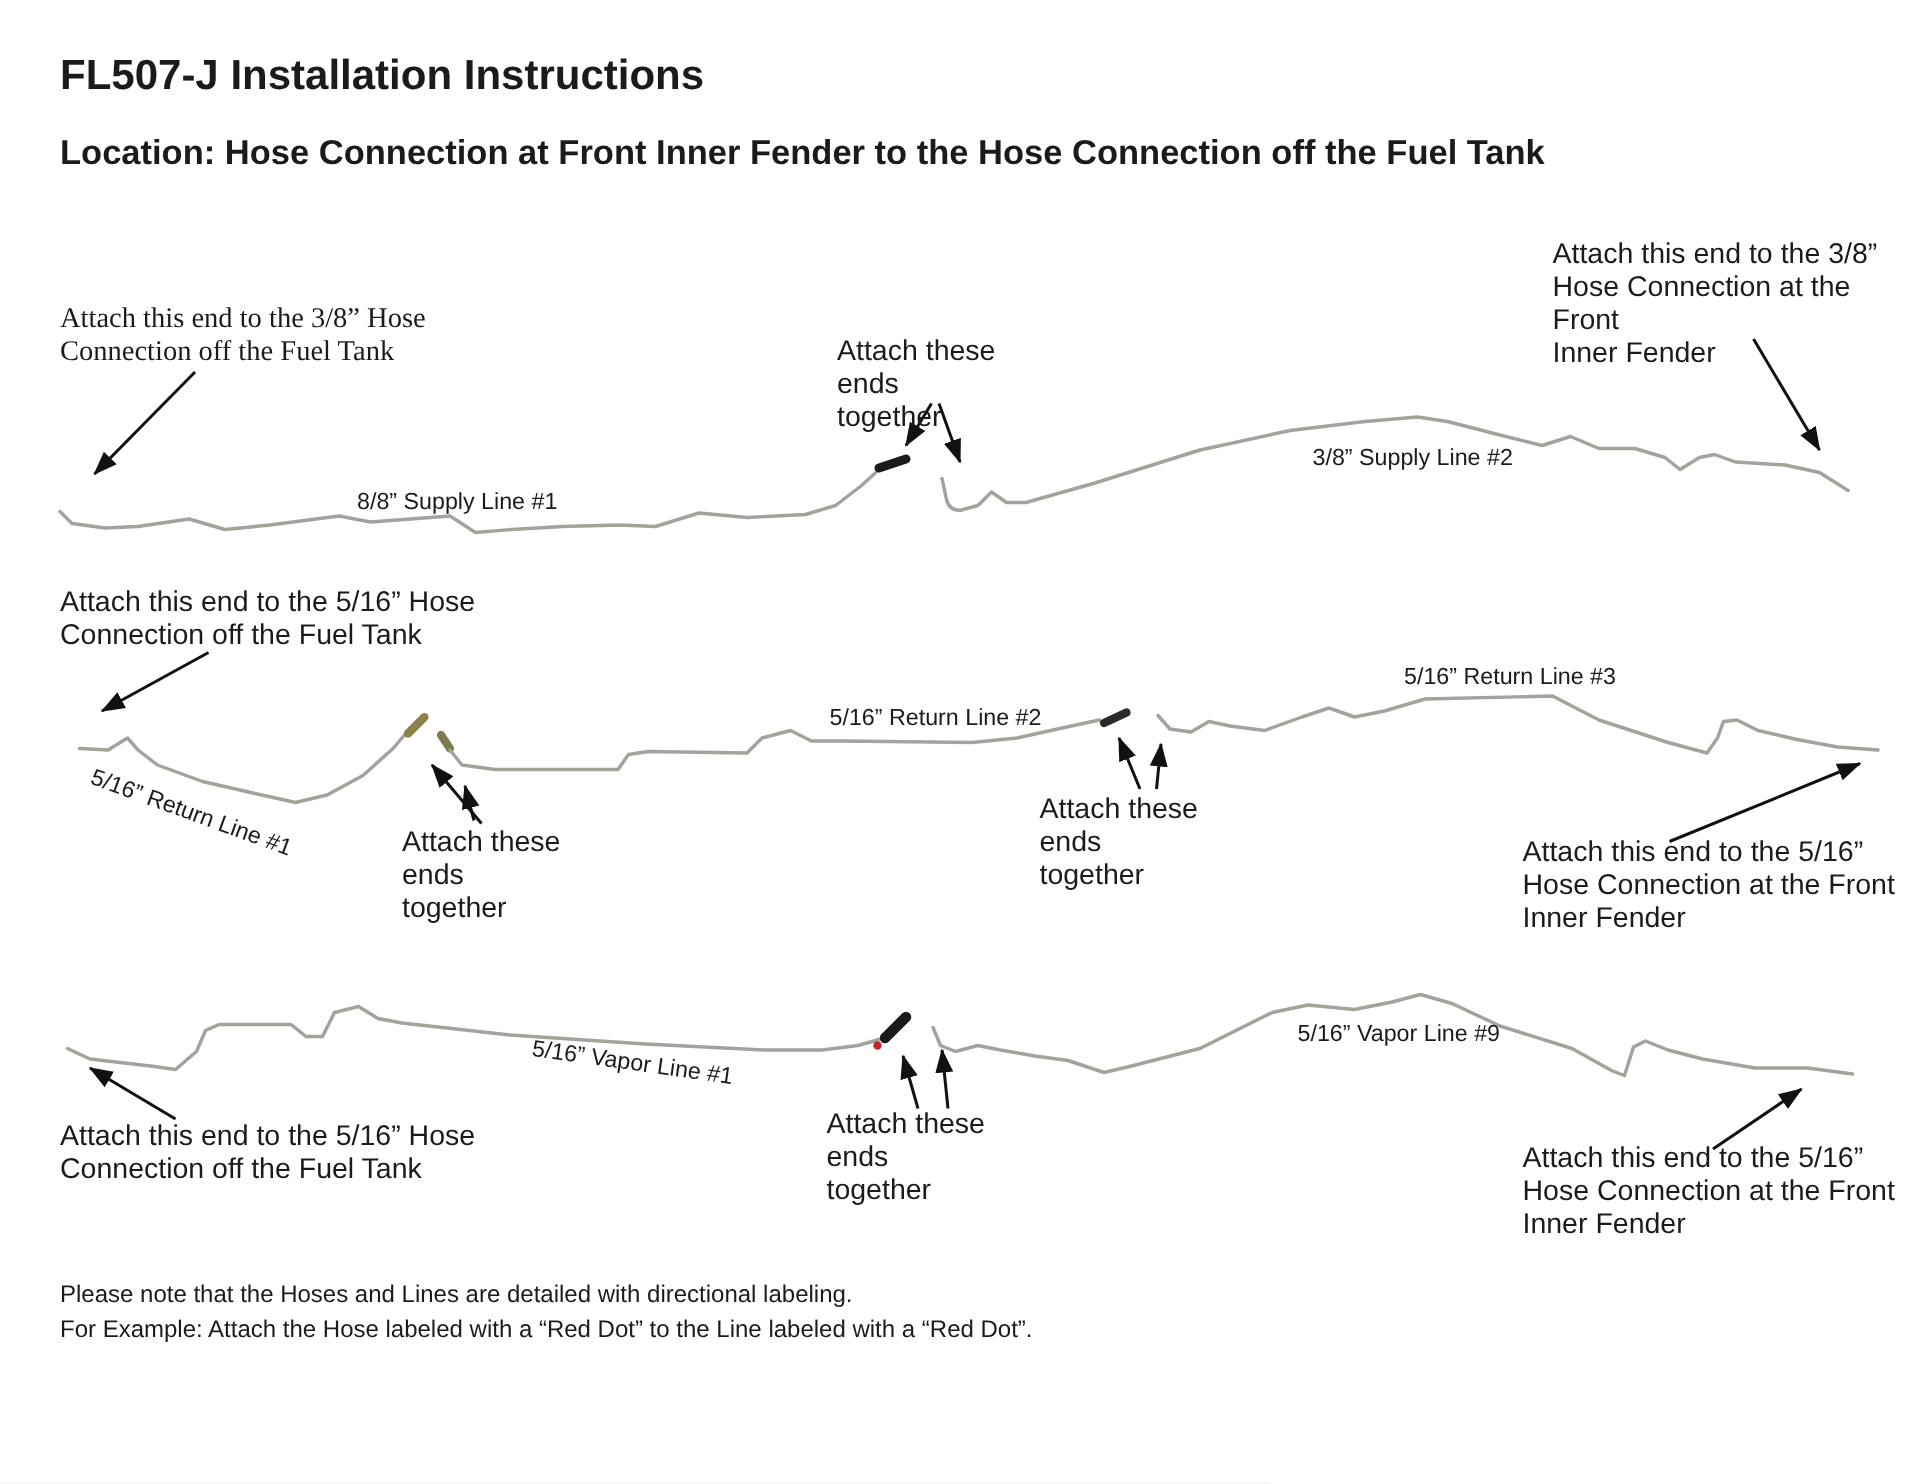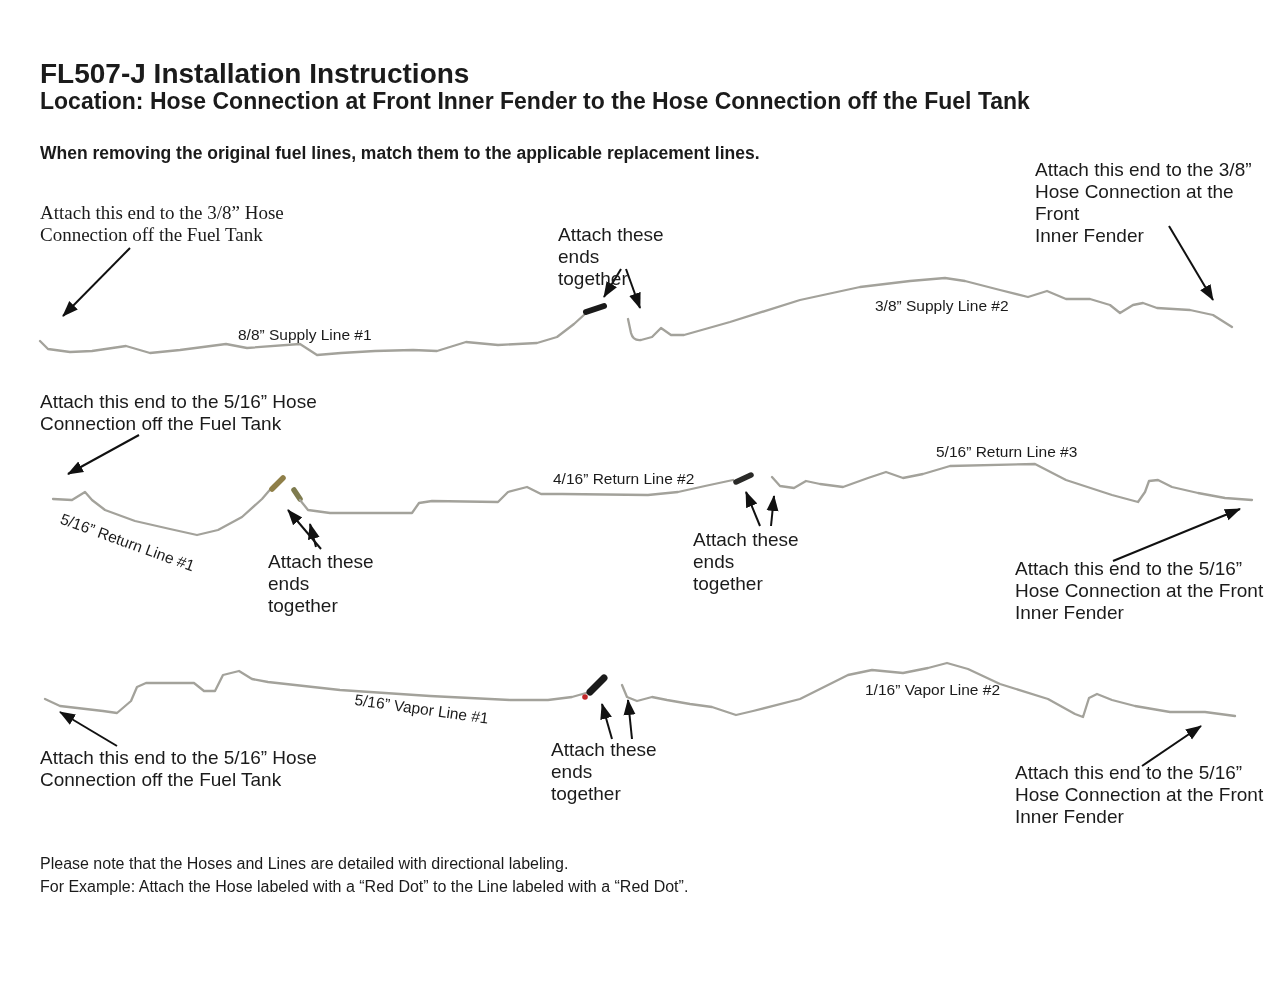--- a/index.html
+++ b/index.html
@@ -86,49 +86,48 @@
       <line x1="760" y1="526" x2="746" y2="492" marker-end="url(#ah)"></line>
       <line x1="771" y1="526" x2="774" y2="496" marker-end="url(#ah)"></line>
       <line x1="1113" y1="561" x2="1240" y2="509" marker-end="url(#ah)"></line>
       <line x1="117" y1="746" x2="60" y2="712" marker-end="url(#ah)"></line>
       <line x1="612" y1="739" x2="602" y2="704" marker-end="url(#ah)"></line>
       <line x1="632" y1="739" x2="628" y2="700" marker-end="url(#ah)"></line>
       <line x1="1142" y1="766" x2="1201" y2="726" marker-end="url(#ah)"></line>
     </g>
   </svg>
 
-  <div class="abs title" style="left:40px; top:34px;margin-top:24px;">FL507-J Installation Instructions</div>
+  <div class="abs title" style="left:40px; top:34px;">FL507-J Installation Instructions</div>
   <div class="abs subhead" style="left:40px; top:88px;">Location: Hose Connection at Front Inner Fender to the Hose Connection off the Fuel Tank</div>
-  <div class="abs subhead" style="left:40px; top:143px; font-size:17.5px;">When removing the original fuel lines, match them to the applicable replacement lines.</div>
 
   <div class="abs note" style="left:40px; top:202px;font-family:Liberation Serif, serif;">Attach this end to the 3/8” Hose
 Connection off the Fuel Tank</div>
   <div class="abs note center" style="left:558px; top:224px; width:141px;">Attach these ends
 together</div>
   <div class="abs note" style="left:1035px; top:159px;">Attach this end to the 3/8”
 Hose Connection at the Front
 Inner Fender</div>
   <div class="abs linelabel" style="left:238px; top:326px;">8/8” Supply Line #1</div>
   <div class="abs linelabel" style="left:875px; top:297px;">3/8” Supply Line #2</div>
 
   <div class="abs note" style="left:40px; top:391px;">Attach this end to the 5/16” Hose
 Connection off the Fuel Tank</div>
   <div class="abs linelabel rot20" style="left:64px; top:510px;">5/16” Return Line #1</div>
   <div class="abs note center" style="left:268px; top:551px; width:140px;">Attach these ends
 together</div>
-  <div class="abs linelabel" style="left:553px; top:470px;">4/16” Return Line #2</div>
+  <div class="abs linelabel" style="left:553px; top:470px;">5/16” Return Line #2</div>
   <div class="abs note center" style="left:693px; top:529px; width:140px;">Attach these ends
 together</div>
   <div class="abs linelabel" style="left:936px; top:443px;">5/16” Return Line #3</div>
   <div class="abs note" style="left:1015px; top:558px;">Attach this end to the 5/16”
 Hose Connection at the Front
 Inner Fender</div>
 
   <div class="abs linelabel rot8" style="left:356px; top:691px;">5/16” Vapor Line #1</div>
-  <div class="abs linelabel" style="left:865px; top:681px;">1/16” Vapor Line #2</div>
+  <div class="abs linelabel" style="left:865px; top:681px;">5/16” Vapor Line #9</div>
   <div class="abs note" style="left:40px; top:747px;">Attach this end to the 5/16” Hose
 Connection off the Fuel Tank</div>
   <div class="abs note center" style="left:551px; top:739px; width:140px;">Attach these ends
 together</div>
   <div class="abs note" style="left:1015px; top:762px;">Attach this end to the 5/16”
 Hose Connection at the Front
 Inner Fender</div>
 
   <div class="abs footer" style="left:40px; top:852px;">Please note that the Hoses and Lines are detailed with directional labeling.</div>
   <div class="abs footer" style="left:40px; top:875px;">For Example: Attach the Hose labeled with a “Red Dot” to the Line labeled with a “Red Dot”.</div>

